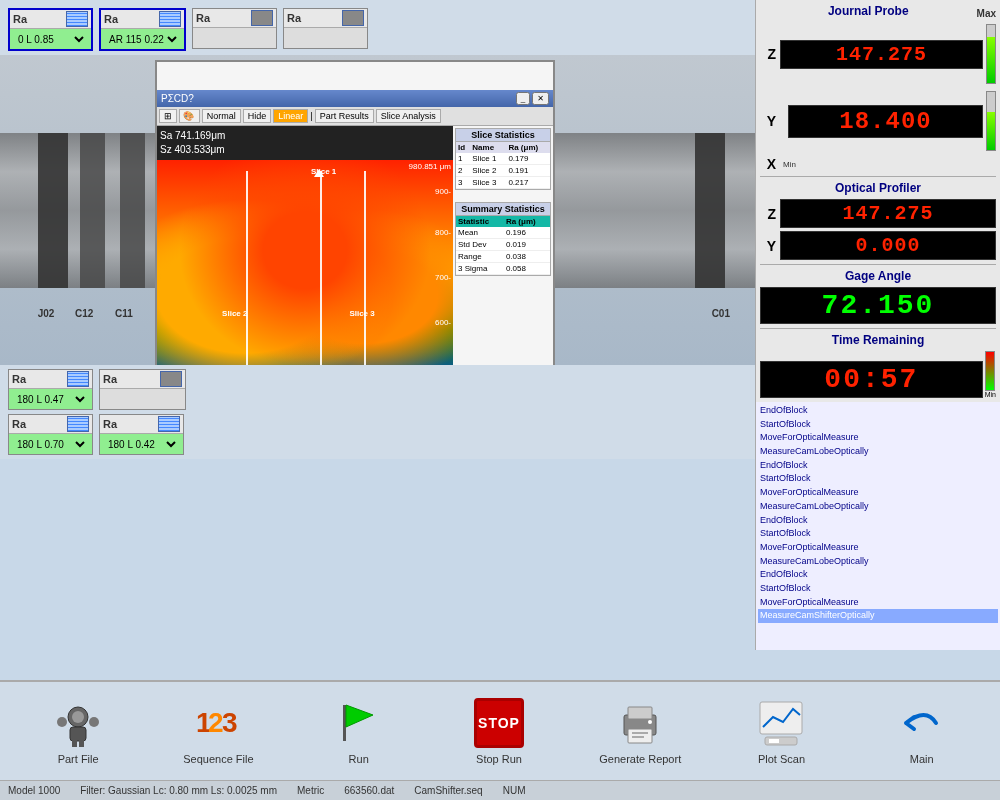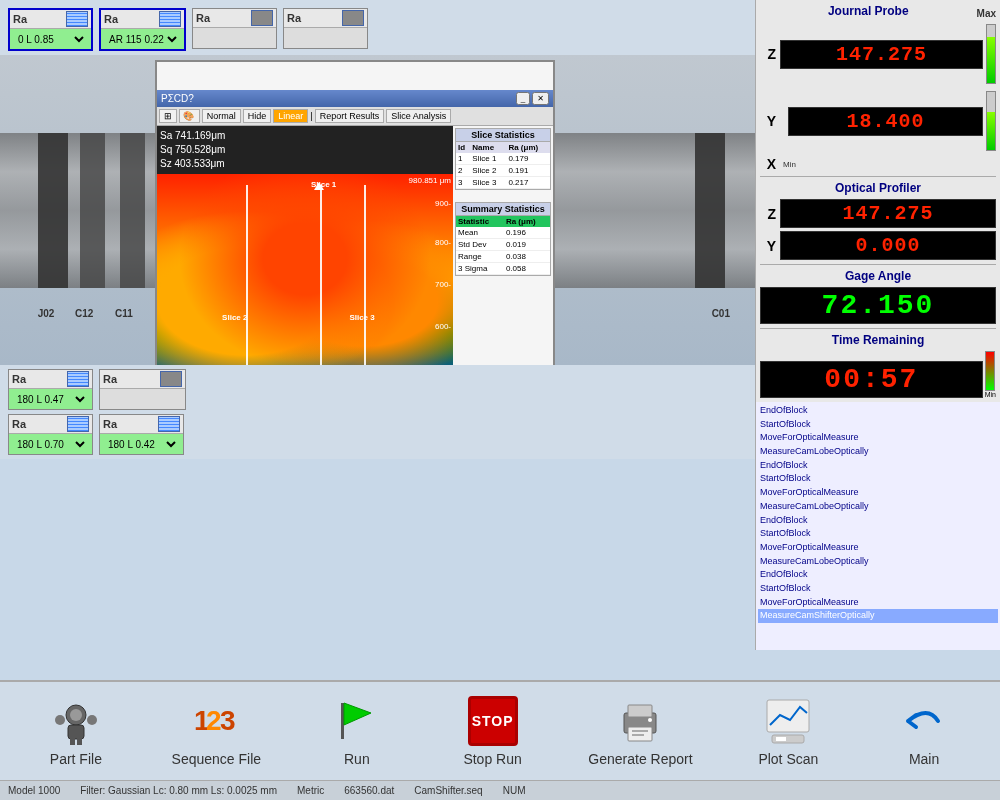--- a/index.html
+++ b/index.html
@@ -208,21 +208,21 @@
       font-size: 9px;
       margin-top: 4px;
     }
 
     .summary-stats-panel table {
       width: 100%;
       border-collapse: collapse;
     }
 
     .summary-stats-panel th {
-      background: #22c55e;
+      background: #14b8a6;
       padding: 1px 2px;
       text-align: left;
       font-size: 8px;
     }
 
     .summary-stats-panel td {
       padding: 1px 2px;
       border-bottom: 1px solid #eee;
       font-size: 8px;
     }
@@ -387,21 +387,21 @@
 
     .toolbar-icon {
       width: 52px;
       height: 52px;
       display: flex;
       align-items: center;
       justify-content: center;
     }
 
     .toolbar-label {
-      font-size: 14px;
+      font-size: 11px;
       color: #333;
       text-align: right;
     }
 
     
     .status-bar {
       height: 20px;
       background: #c8d0d8;
       border-top: 1px solid #aaa;
       display: flex;
@@ -563,32 +563,31 @@
             </div>
           </div>
           <div class="optical-toolbar">
             <div style="display:flex;gap:2px;align-items:center;flex-wrap:wrap;">
               <button style="font-size:9px;padding:1px 4px;">⊞</button>
               <button style="font-size:9px;padding:1px 4px;">🎨</button>
               <button style="font-size:9px;padding:1px 4px;background:#f0f0f0;">Normal</button>
               <button style="font-size:9px;padding:1px 4px;">Hide</button>
               <button style="font-size:9px;padding:1px 4px;background:#ffa500;color:white;">Linear</button>
               <span style="font-size:9px;">|</span>
-              <button style="font-size:9px;padding:1px 4px;">Report Results</button>
+              <button style="font-size:9px;padding:1px 4px;">Part Results</button>
               <button style="font-size:9px;padding:1px 4px;">Slice Analysis</button>
             </div>
           </div>
 
           <div style="display:flex;flex-direction:row;flex:1;height:calc(100% - 52px);">
 
             <div style="display:flex;flex-direction:column;flex:1;">
 
               <div class="optical-stats">
                 <div>Sa 741.169μm</div>
-                <div>Sq 750.528μm</div>
                 <div>Sz 403.533μm</div>
               </div>
 
               <div style="flex:1;position:relative;display:flex;flex-direction:row;">
                 <div style="flex:1;position:relative;overflow:hidden;">
 
                   <div class="colormap-visual" style="width:100%;height:100%;"></div>
 
                   <span style="position:absolute;top:2px;right:2px;font-size:8px;color:white;">980.851 μm</span>
 
@@ -776,21 +775,21 @@
           <div class="axis-display" style="font-size:20px;">147.275</div>
           <div style="display:flex;flex-direction:column;align-items:center;margin-left:3px;">
             <div class="bar-container">
               <div class="bar-fill-z"></div>
             </div>
           </div>
         </div>
 
         <div class="axis-row">
           <span class="axis-label">Y</span>
-          <div class="axis-display" style="font-size:20px;margin-left:8px;">18.400</div>
+          <div class="axis-display" style="font-size:24px;margin-left:8px;">18.400</div>
           <div style="display:flex;flex-direction:column;align-items:center;margin-left:3px;">
             <div class="bar-container">
               <div class="bar-fill-y"></div>
             </div>
           </div>
         </div>
 
         <div class="axis-row">
           <span class="axis-label">X</span>
           <div style="display:flex;flex-direction:column;align-items:center;margin-left:3px;">

